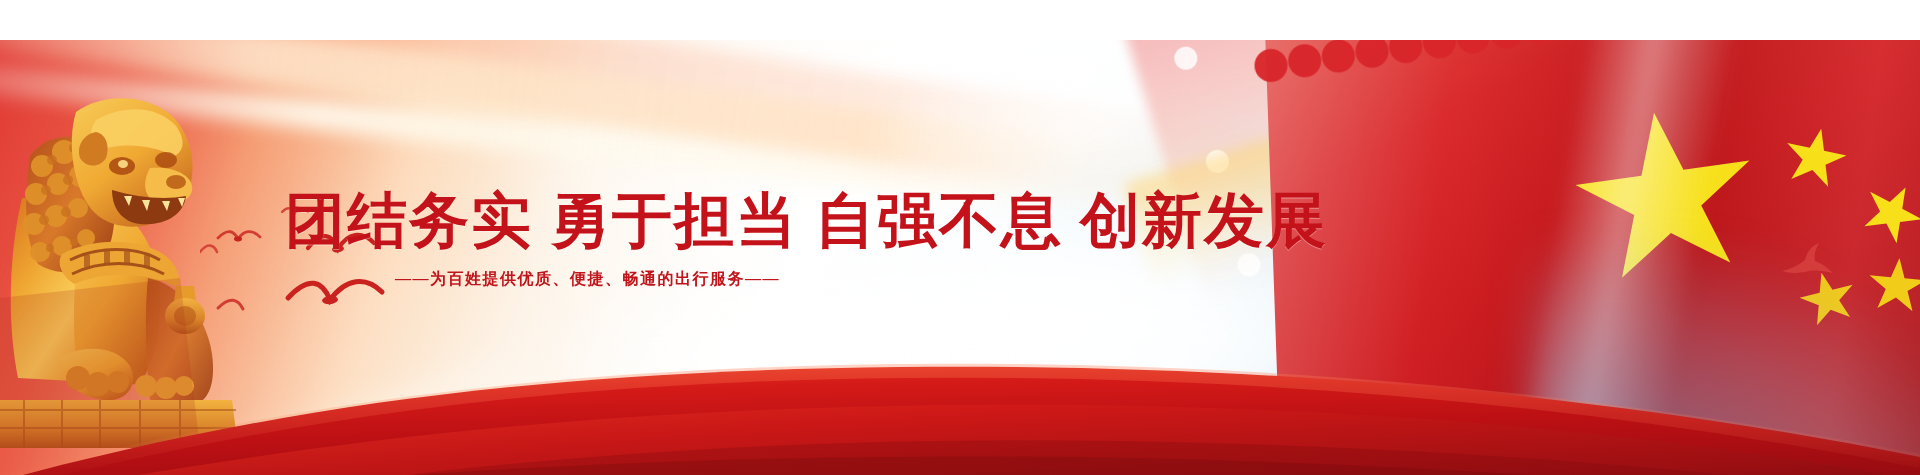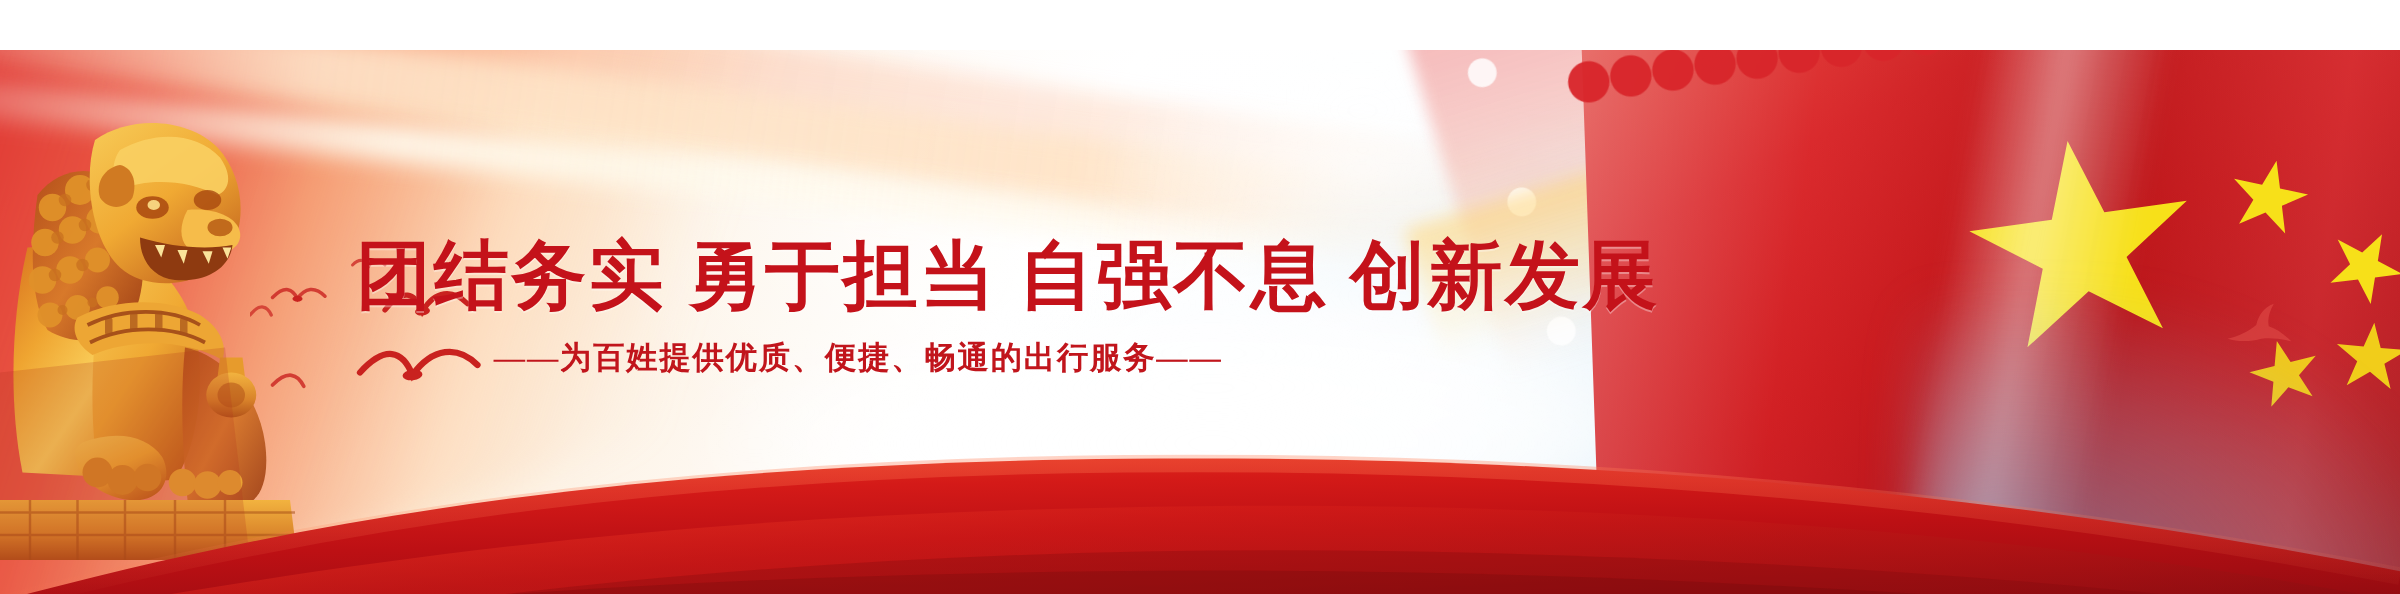--- a/index.html
+++ b/index.html
@@ -339,21 +339,21 @@
     letter-spacing: 2px;
     color: #c4121a;
     line-height: 1.05;
     white-space: nowrap;
     text-shadow: 0 1px 0 rgba(255,255,255,0.35);
   }
   .subline {
     margin-top: 16px;
     margin-left: 110px;
     font-family: "Liberation Serif", "DejaVu Serif", serif;
-    font-size: 25px;
+    font-size: 16px;
     font-weight: bold;
     letter-spacing: 1.5px;
     color: #c1151c;
     white-space: nowrap;
   }
 </style>
 </head>
 <body>
 
 <div class="banner">

